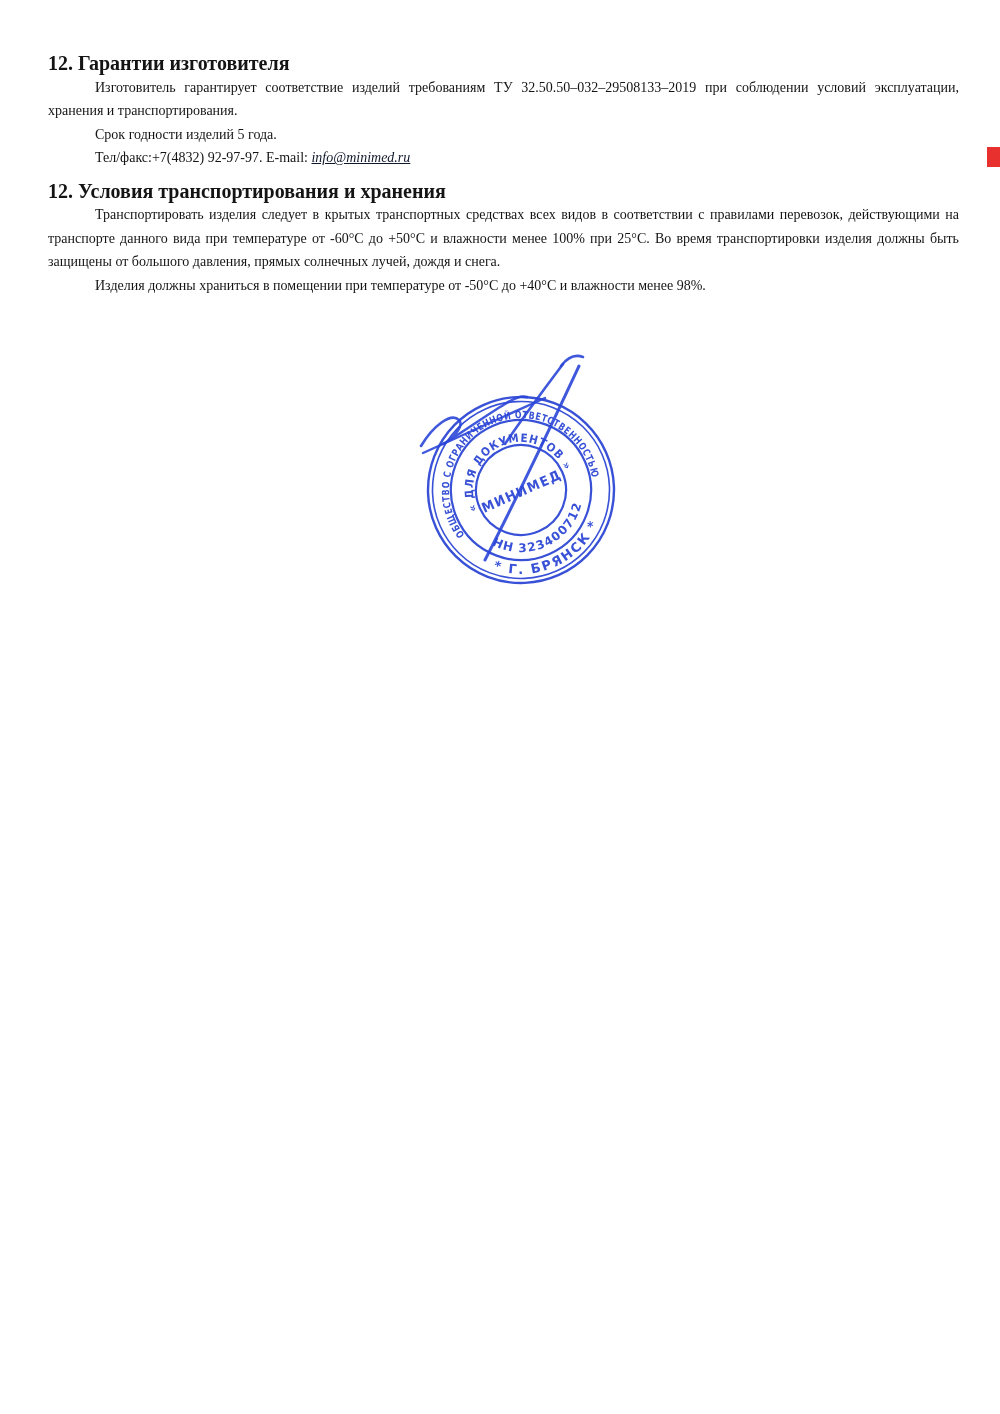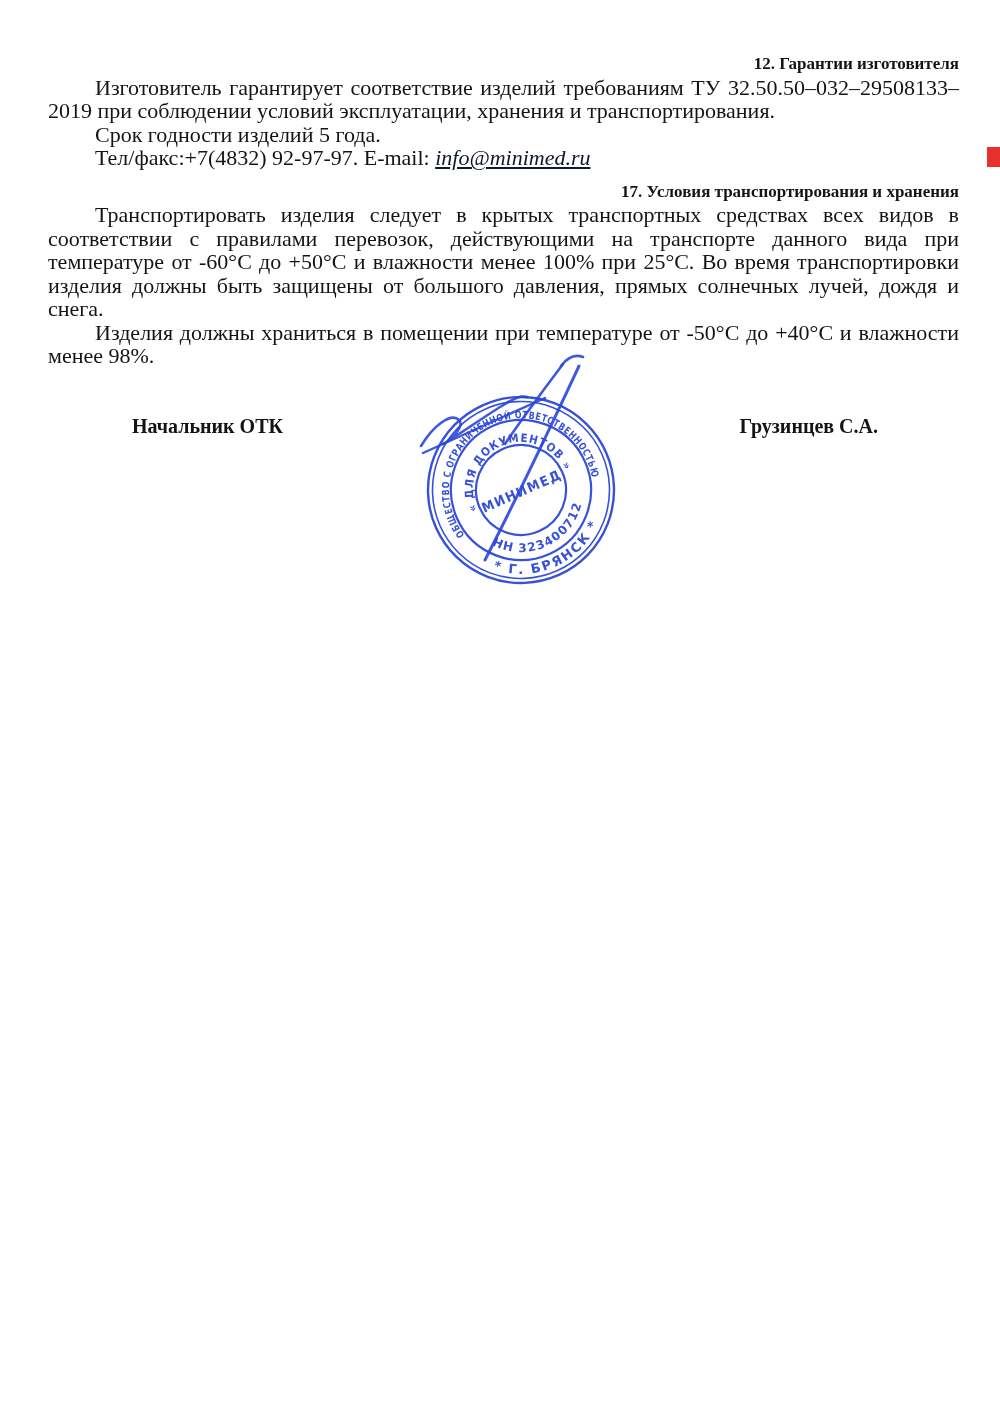--- a/index.html
+++ b/index.html
@@ -13,29 +13,29 @@
     font-family: "Liberation Serif", "DejaVu Serif", serif;
     color: #141414;
   }
   .content {
     position: absolute;
     left: 0; top: 0; right: 0;
     padding: 52px 41px 0 48px;
   }
   .sec-title {
     margin: 0;
-    font-size: 17px;
+    font-size: 20px;
     font-weight: bold;
-    text-align: right;
+    text-align: left;
     line-height: 23.5px;
   }
   .sec-title.second { margin-top: 10px; }
   p.body-para {
     margin: 0;
-    font-size: 22px;
+    font-size: 14px;
     line-height: 23.55px;
     text-align: justify;
     text-indent: 47px;
   }
   a.email-link {
     color: #0f172a;
     font-style: italic;
     text-decoration: underline;
   }
   .sig-row {
@@ -80,30 +80,26 @@
 
     <h1 class="sec-title">12. Гарантии изготовителя</h1>
 
     <p class="body-para">Изготовитель гарантирует соответствие изделий требованиям ТУ 32.50.50–032–29508133–2019 при соблюдении условий эксплуатации, хранения и транспортирования.</p>
 
     <p class="body-para">Срок годности изделий 5 года.</p>
 
 
     <p class="body-para"><span>Тел/факс:+7(4832) 92-97-97. E-mail: </span><a class="email-link" href="#">info@minimed.ru</a></p>
 
-    <h2 class="sec-title second">17. Условия транспортирования и хранения</h2>
+    <h2 class="sec-title second">12. Условия транспортирования и хранения</h2>
 
     <p class="body-para">Транспортировать изделия следует в крытых транспортных средствах всех видов в соответствии с правилами перевозок, действующими на транспорте данного вида при температуре от -60°С до +50°С и влажности менее 100% при 25°С. Во время транспортировки изделия должны быть защищены от боль­шого давления, прямых солнечных лучей, дождя и снега.</p>
 
     <p class="body-para">Изделия должны храниться в помещении при температуре от -50°С до +40°С и влажности менее 98%.</p>
 
-    <div class="sig-row">
-      <span>Начальник ОТК</span>
-      <span>Грузинцев С.А.</span>
-    </div>
   </div>
 
   <div class="stamp-wrap">
     <svg viewBox="0 0 272 272">
       <defs>
         <path id="arcOuterTop" d="M 59.1 161.0 A 72 72 0 1 1 196.9 161.0"></path>
         <path id="arcOuterBottom" d="M 61.8 191.7 A 84 84 0 0 0 194.2 191.7"></path>
         <path id="arcMidTop" d="M 80.2 144.2 A 48 48 0 1 1 175.8 144.2"></path>
         <path id="arcMidBottom" d="M 77.2 175.6 A 62 62 0 0 0 178.8 175.6"></path>
       </defs>

